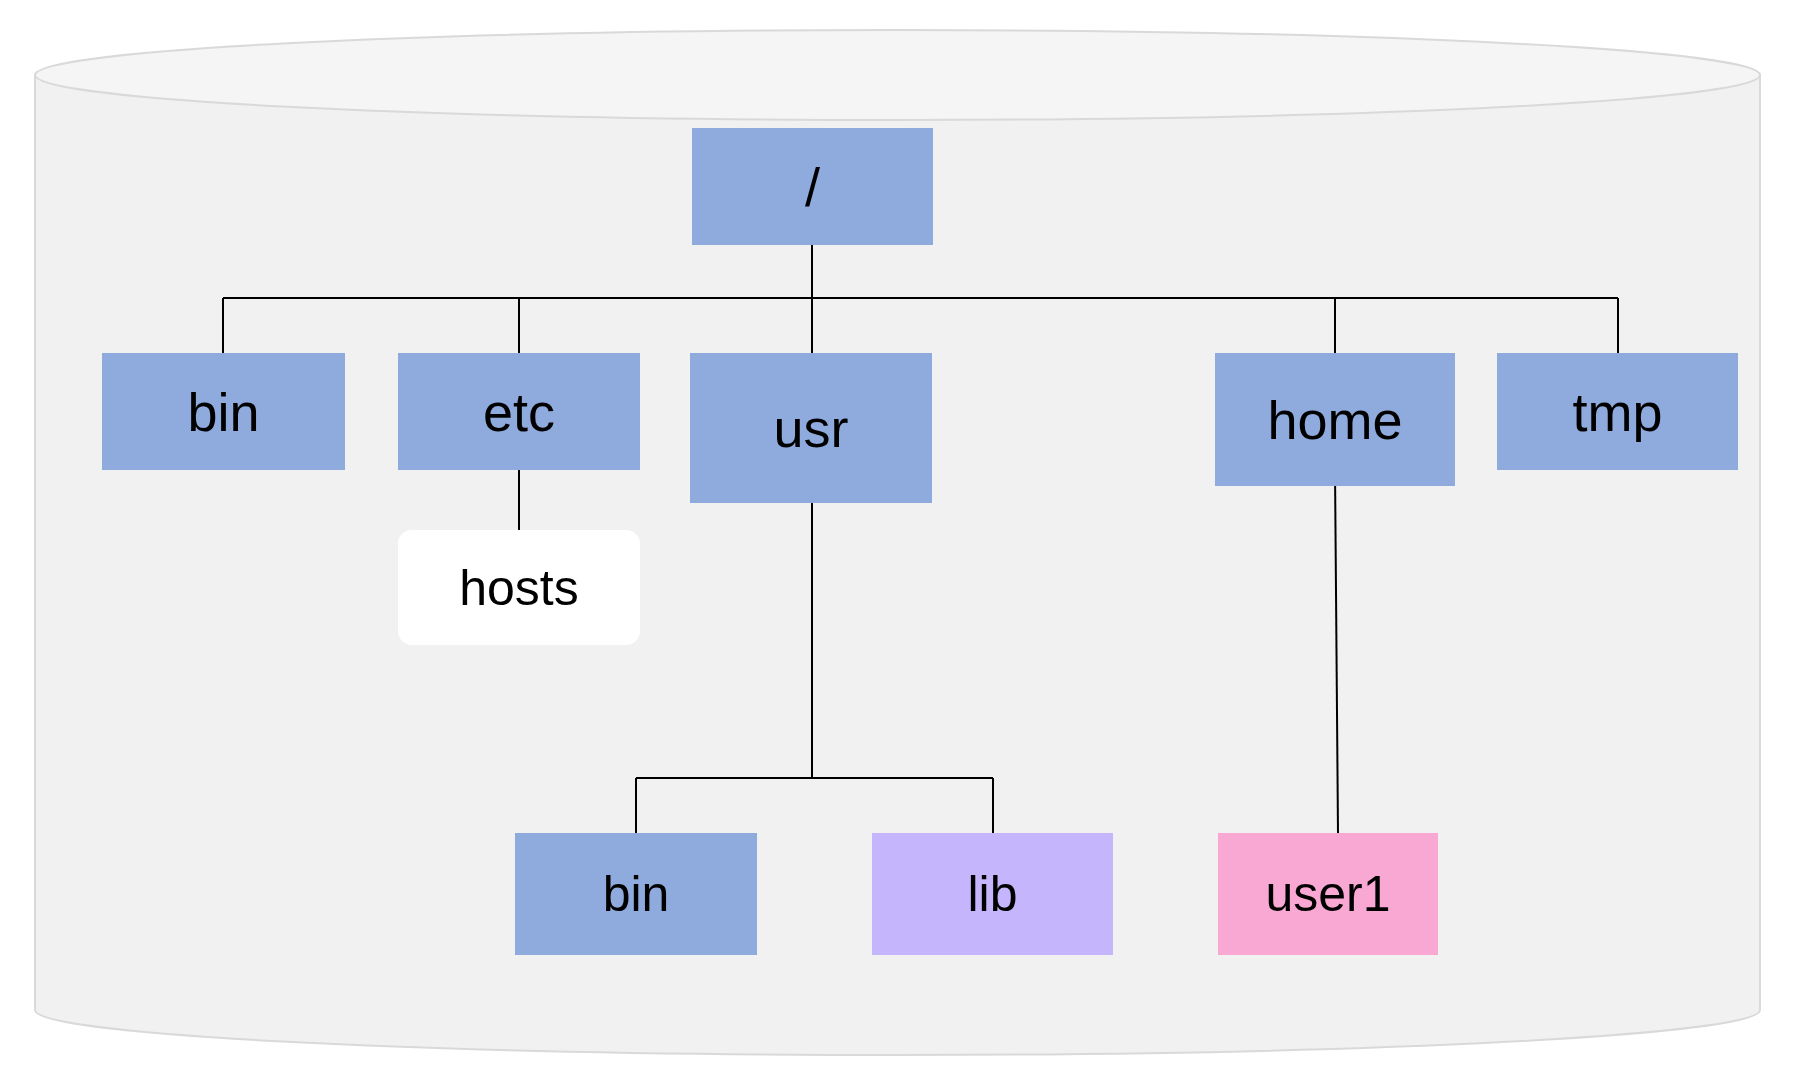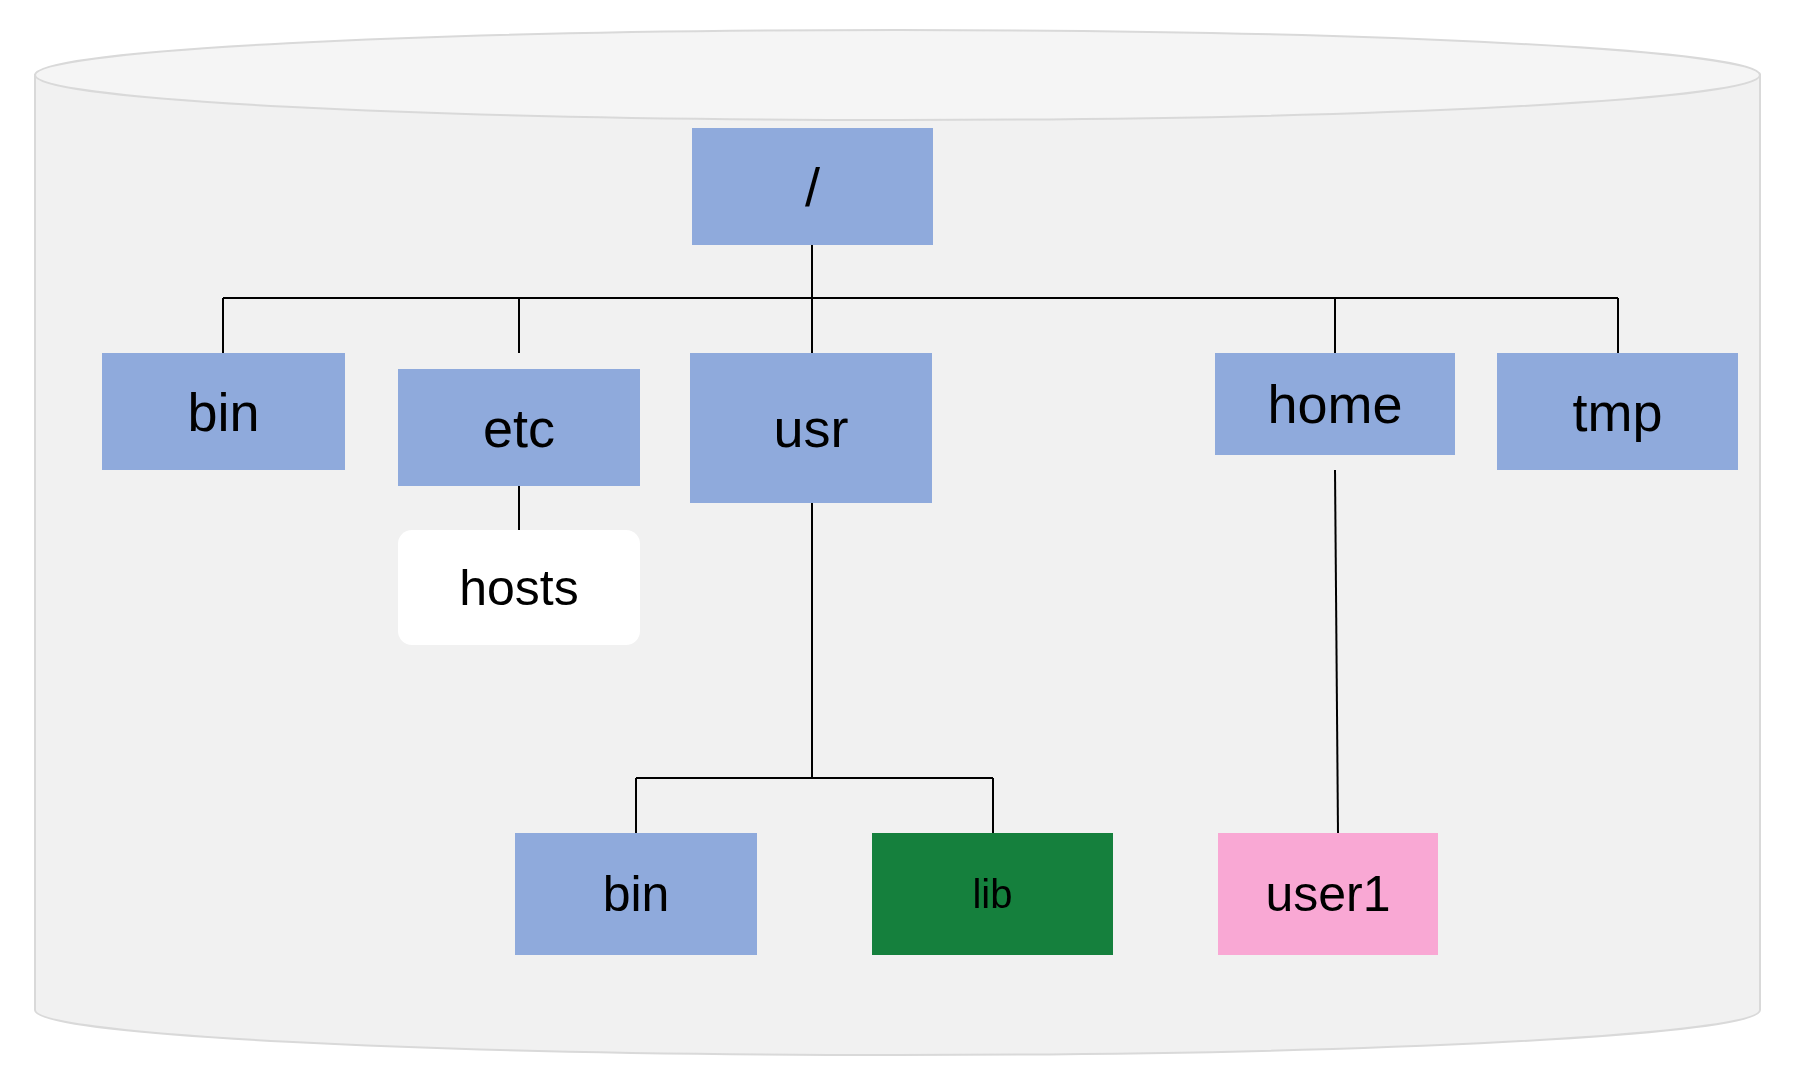--- a/index.html
+++ b/index.html
@@ -57,38 +57,38 @@
     </g>
   </svg>
 
   <div id="nodes">
       <div class="node node-box" style="left: 692px; top: 128px; width: 241px; height: 117px; font-size: 54px; background: rgb(143, 170, 220); color: rgb(0, 0, 0);">
         <span>/</span>
       </div>
       <div class="node node-box" style="left: 102px; top: 353px; width: 243px; height: 117px; font-size: 54px; background: rgb(143, 170, 220); color: rgb(0, 0, 0);">
         <span>bin</span>
       </div>
-      <div class="node node-box" style="left: 398px; top: 353px; width: 242px; height: 117px; font-size: 54px; background: rgb(143, 170, 220); color: rgb(0, 0, 0); margin-top: 16px;">
+      <div class="node node-box" style="left: 398px; top: 353px; width: 242px; height: 117px; font-size: 54px; background: rgb(143, 170, 220); color: rgb(0, 0, 0);">
         <span>etc</span>
       </div>
       <div class="node node-box" style="left: 690px; top: 353px; width: 242px; height: 150px; font-size: 54px; background: rgb(143, 170, 220); color: rgb(0, 0, 0);">
         <span>usr</span>
       </div>
-      <div class="node node-box" style="left: 1215px; top: 353px; width: 240px; height: 102px; font-size: 54px; background: rgb(143, 170, 220); color: rgb(0, 0, 0);">
+      <div class="node node-box" style="left: 1215px; top: 353px; width: 240px; height: 133px; font-size: 54px; background: rgb(143, 170, 220); color: rgb(0, 0, 0);">
         <span>home</span>
       </div>
       <div class="node node-box" style="left: 1497px; top: 353px; width: 241px; height: 117px; font-size: 54px; background: rgb(143, 170, 220); color: rgb(0, 0, 0); justify-content: center;">
         <span>tmp</span>
       </div>
       <div class="node node-file" style="left: 398px; top: 530px; width: 242px; height: 115px; font-size: 50px; background: rgb(255, 255, 255); color: rgb(0, 0, 0);">
         <span>hosts</span>
       </div>
       <div class="node node-box" style="left: 515px; top: 833px; width: 242px; height: 122px; font-size: 50px; background: rgb(143, 170, 220); color: rgb(0, 0, 0);">
         <span>bin</span>
       </div>
-      <div class="node node-box" style="left: 872px; top: 833px; width: 241px; height: 122px; font-size: 40px; background: #15803d; color: rgb(0, 0, 0);">
+      <div class="node node-box" style="left: 872px; top: 833px; width: 241px; height: 122px; font-size: 50px; background: #c4b5fd; color: rgb(0, 0, 0);">
         <span>lib</span>
       </div>
       <div class="node node-box" style="left: 1218px; top: 833px; width: 220px; height: 122px; font-size: 50px; background: #f9a8d4; color: rgb(0, 0, 0);">
         <span>user1</span>
       </div>
     </div>
 </div>
 
 </body></html>

